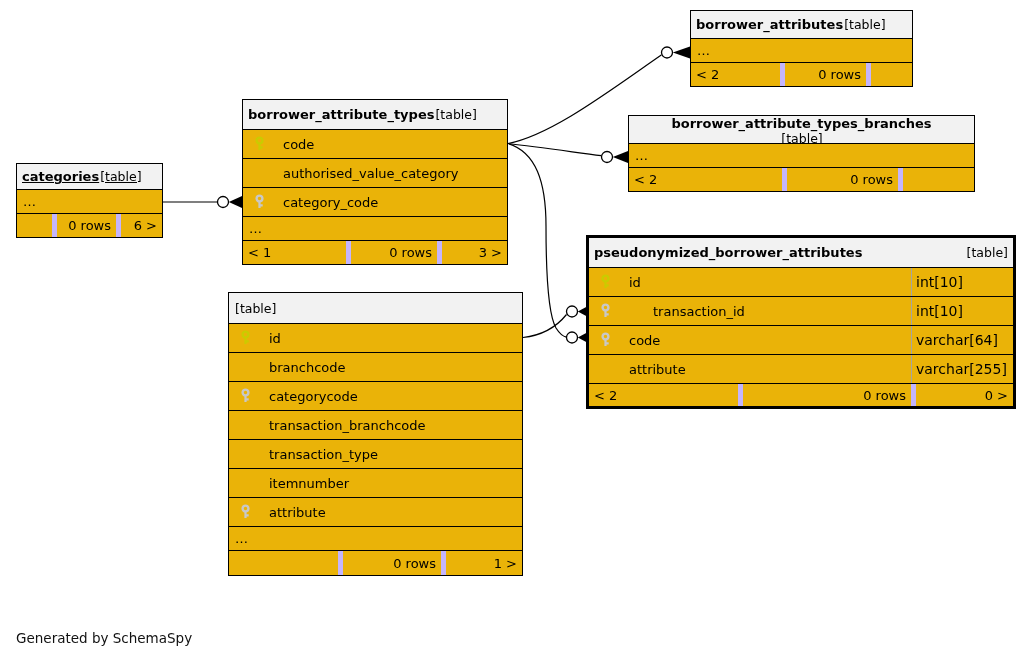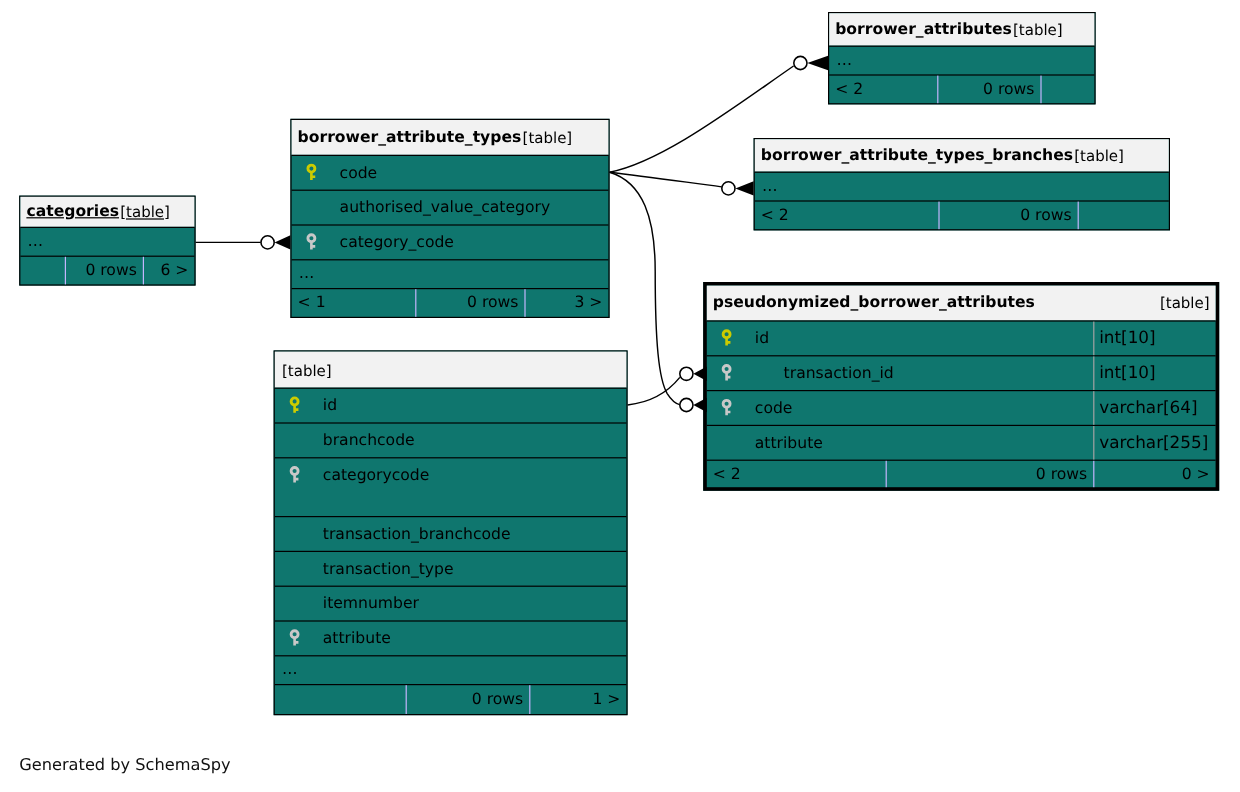--- a/index.html
+++ b/index.html
@@ -2,21 +2,21 @@
 <html><head>
 <meta charset="utf-8">
 <style>
   html,body{margin:0;padding:0;}
   body{
     width:1033px;height:660px;background:#ffffff;position:relative;overflow:hidden;
     font-family:"DejaVu Sans","Liberation Sans",sans-serif;color:#000;
   }
   #diagram{position:absolute;inset:0;}
   .schema-table{
-    position:absolute;background:#0f766e;border:1px solid #000;box-sizing:border-box;
+    position:absolute;background:#eab308;border:1px solid #000;box-sizing:border-box;
   }
   .schema-table.emphasized{border-width:3px;}
   .thead{
     background:#f2f2f2;display:flex;align-items:center;
     padding:0 5px;box-sizing:border-box;white-space:nowrap;overflow:hidden;
   }
   .thead.spread{justify-content:space-between;}
   .tname{font-weight:bold;font-size:13px;}
   .ttag{font-size:12.5px;margin-left:1px;}
   .trow{
@@ -35,21 +35,21 @@
   .dots-row{
     border-top:1px solid #000;display:flex;align-items:center;
     padding-left:6px;box-sizing:border-box;font-size:13px;
   }
   .tfoot{display:flex;border-top:1px solid #000;box-sizing:border-box;}
   .fcell{
     display:flex;align-items:center;box-sizing:border-box;font-size:13px;
     padding:0 5px;white-space:nowrap;overflow:hidden;
   }
   .fcell.c1{justify-content:flex-start;}
-  .fcell.c2,.fcell.c3{border-left:1px solid #c4b5fd;justify-content:flex-end;padding-left:36px;}
+  .fcell.c2,.fcell.c3{border-left:5px solid #c4b5fd;justify-content:flex-end;padding-left:36px;}
   .fcell.c3{flex:1;}
   #connectors{position:absolute;left:0;top:0;pointer-events:none;}
   #footer-note{
     position:absolute;left:16px;top:630px;font-size:13.5px;color:#111;
   }
 </style>
 </head>
 <body>
 
 <div id="diagram">
@@ -105,21 +105,21 @@
         <span class="ttag">[table]</span>
       </div>
       <div class="dots-row" style="height: 24px;">…</div>
       <div class="tfoot" style="height: 24px;">
         <div class="fcell c1" style="width: 90px;">&lt; 2</div>
         <div class="fcell c2" style="width: 86px;">0 rows</div>
         <div class="fcell c3"></div>
       </div>
     </div>
     <div class="schema-table" style="left: 628px; top: 115px; width: 347px;">
-      <div class="thead" style="height: 27px;">
+      <div class="thead" style="height: 27px; flex-direction: column;">
         <span class="tname">borrower_attribute_types_branches</span>
         <span class="ttag">[table]</span>
       </div>
       <div class="dots-row" style="height: 24px;">…</div>
       <div class="tfoot" style="height: 24px;">
         <div class="fcell c1" style="width: 153px;">&lt; 2</div>
         <div class="fcell c2" style="width: 116px;">0 rows</div>
         <div class="fcell c3"></div>
       </div>
     </div>
@@ -188,21 +188,21 @@
       </div>
       <div class="trow" style="height: 29px;">
         <span class="icon-cell">
           <svg width="11" height="16" viewBox="0 0 11 16">
             <circle cx="5.5" cy="4.5" r="2.9" fill="none" stroke="#c8c8c8" stroke-width="2.4"></circle>
             <path d="M5.5 7.4 V14 M5.5 11.3 h3.2" fill="none" stroke="#c8c8c8" stroke-width="2.2"></path>
           </svg>
         </span>
         <span class="col-name">categorycode</span>
       </div>
-      <div class="trow" style="height: 29px; margin-top: 20px;">
+      <div class="trow" style="height: 29px;">
         <span class="icon-cell"></span>
         <span class="col-name">transaction_branchcode</span>
       </div>
       <div class="trow" style="height: 29px;">
         <span class="icon-cell"></span>
         <span class="col-name">transaction_type</span>
       </div>
       <div class="trow" style="height: 29px;">
         <span class="icon-cell"></span>
         <span class="col-name">itemnumber</span>

